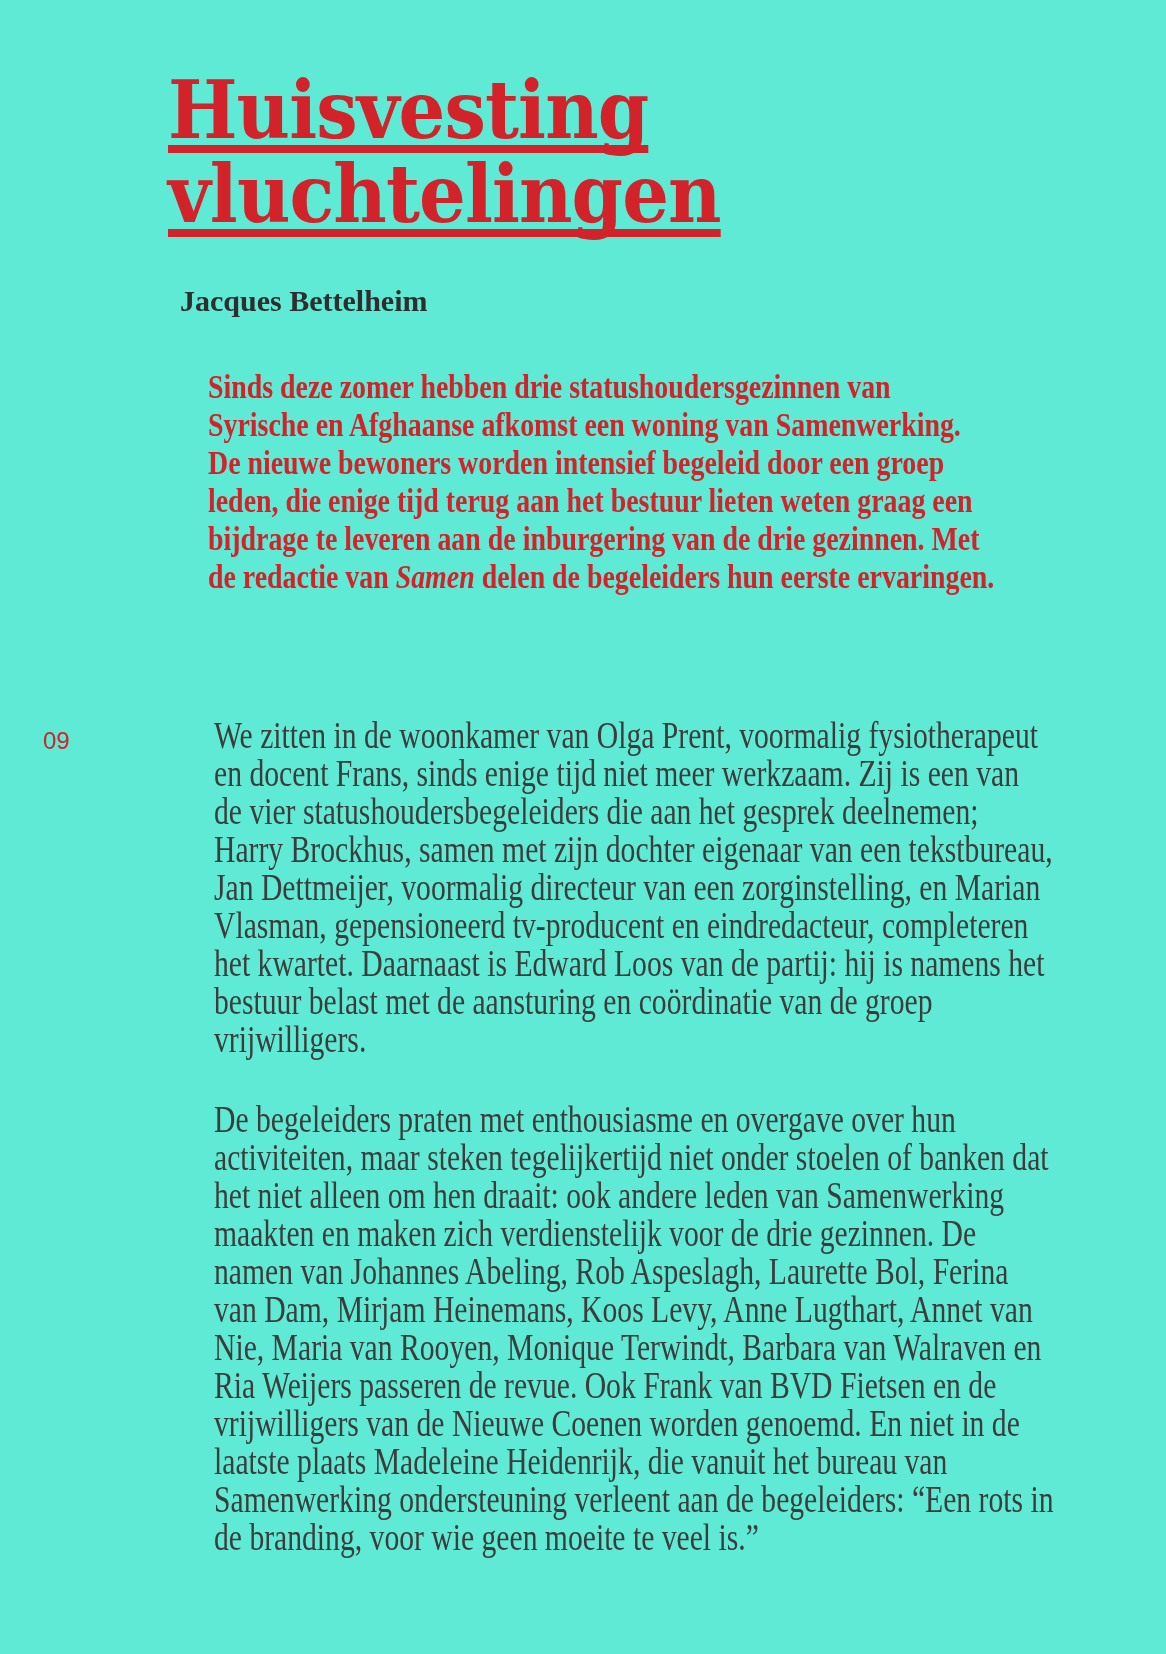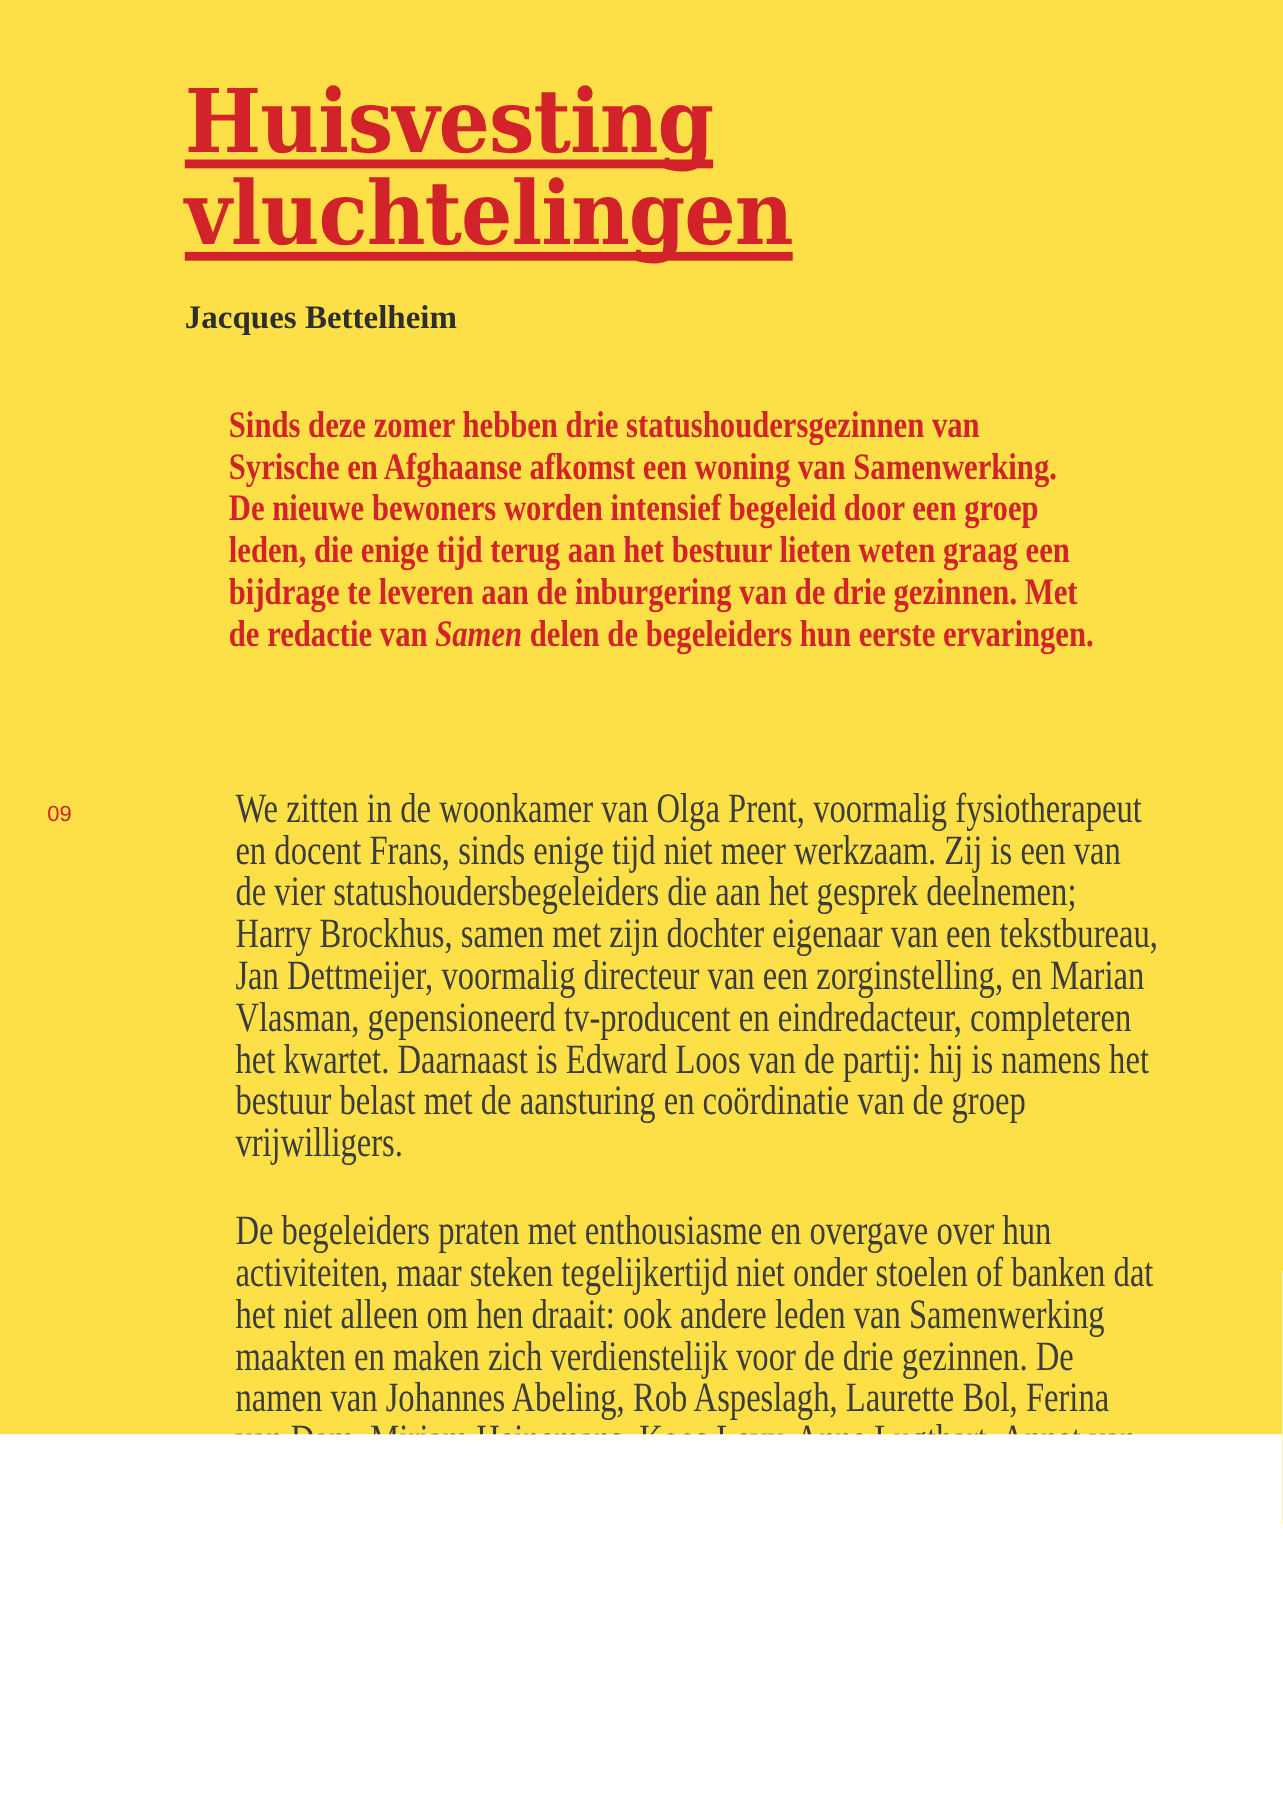--- a/index.html
+++ b/index.html
@@ -3,22 +3,22 @@
 <meta charset="utf-8">
 <style>
   html, body {
     margin: 0;
     padding: 0;
     background: #ffffff;
   }
   .page {
     position: relative;
     width: 1166px;
-    height: 1304px;
-    background: #fde047;
+    height: 1654px;
+    background: #5eead4;
     overflow: hidden;
     font-family: "Liberation Serif", serif;
   }
 
   
   .title {
     position: absolute;
     left: 168px;
     top: 68px;
     margin: 0;
@@ -37,21 +37,21 @@
     text-decoration-thickness: 8px;
     text-underline-offset: 7px;
     text-decoration-skip-ink: none;
   }
 
   
   .author {
     position: absolute;
     left: 168px;
     top: 272px;
-    margin: 0;
+    margin: 12px;
     font-size: 30px;
     font-weight: 700;
     color: #2e2e2e;
     letter-spacing: 0;
   }
 
   
   .intro-wrap {
     position: absolute;
     left: 208px;
@@ -72,21 +72,21 @@
     font-style: italic;
   }
 
   
   .pagenum {
     position: absolute;
     left: 43px;
     top: 727px;
     margin: 0;
     font-family: "Liberation Sans", sans-serif;
-    font-size: 20px;
+    font-size: 24px;
     line-height: 27px;
     color: #d2232a;
   }
 
   
   .body-wrap {
     position: absolute;
     left: 172px;
     top: 716px;
     width: 840px;

